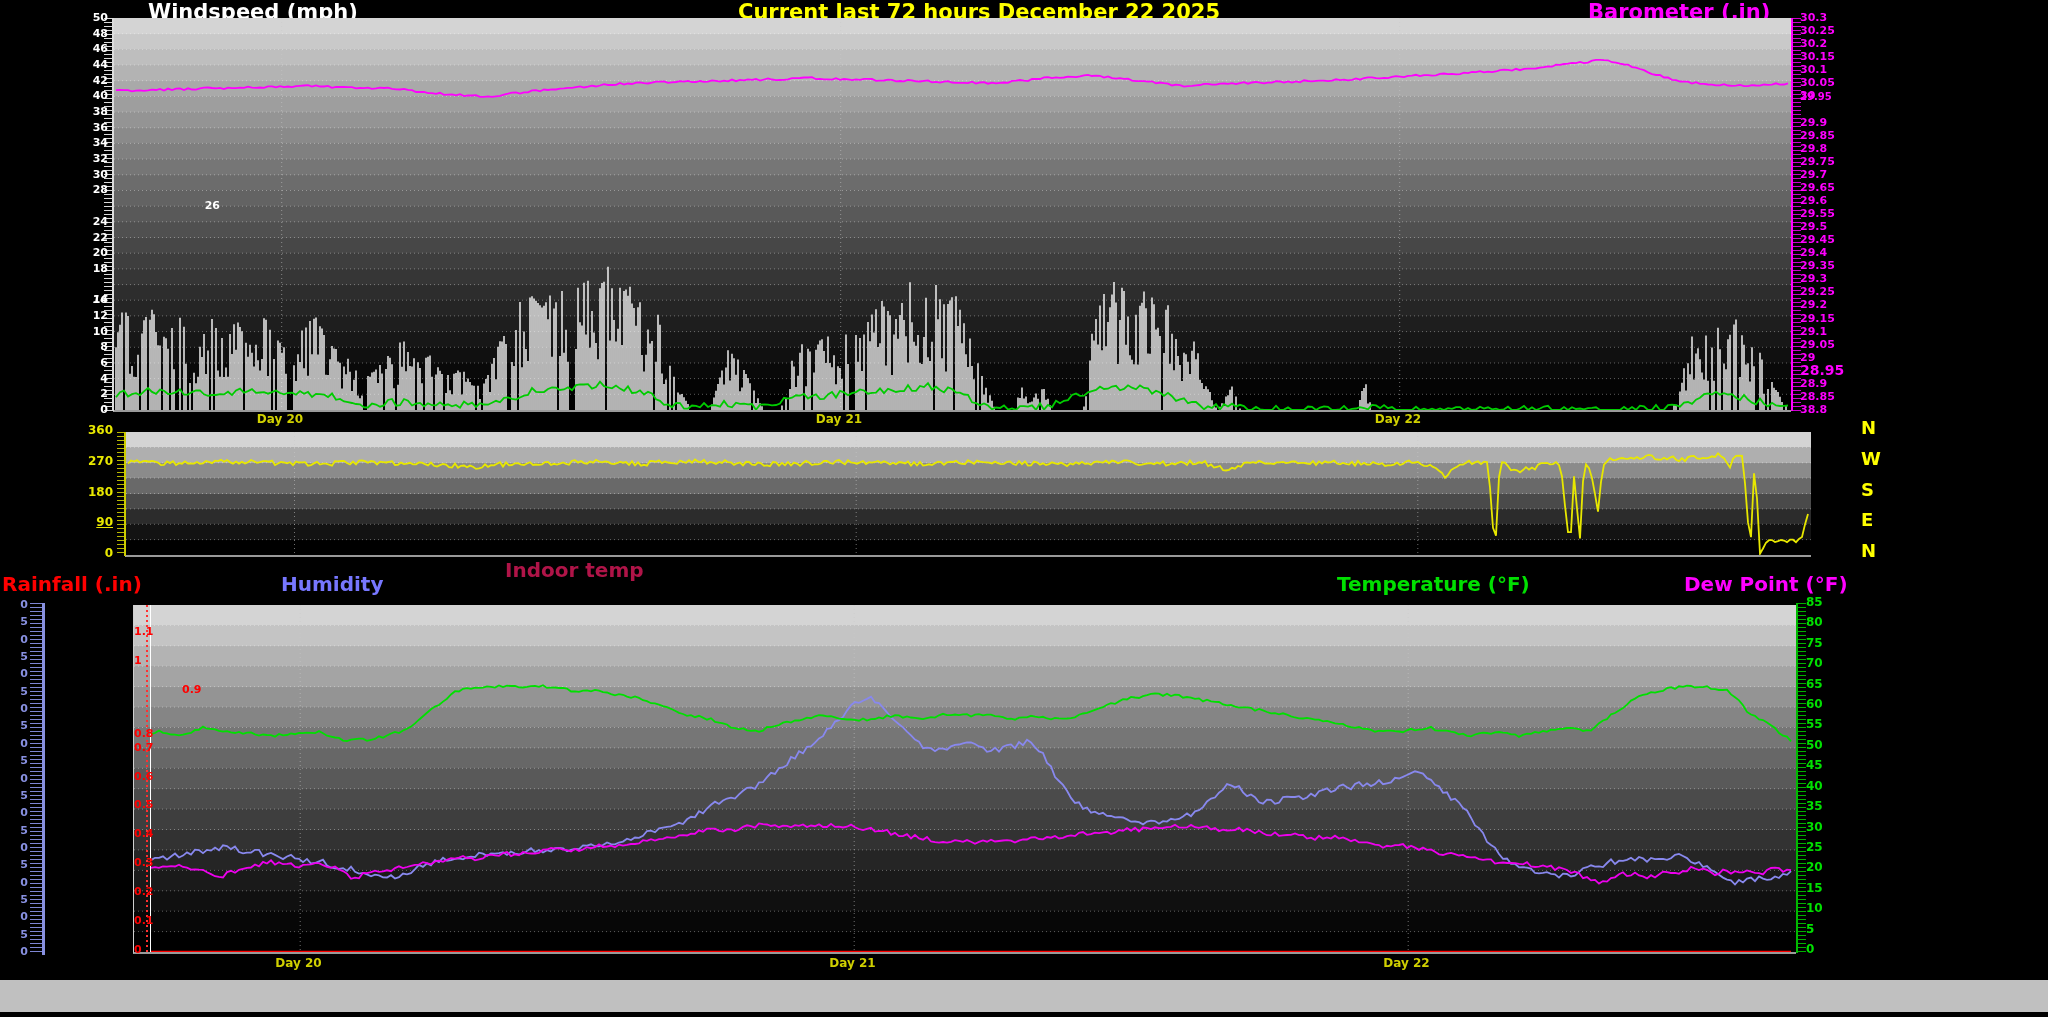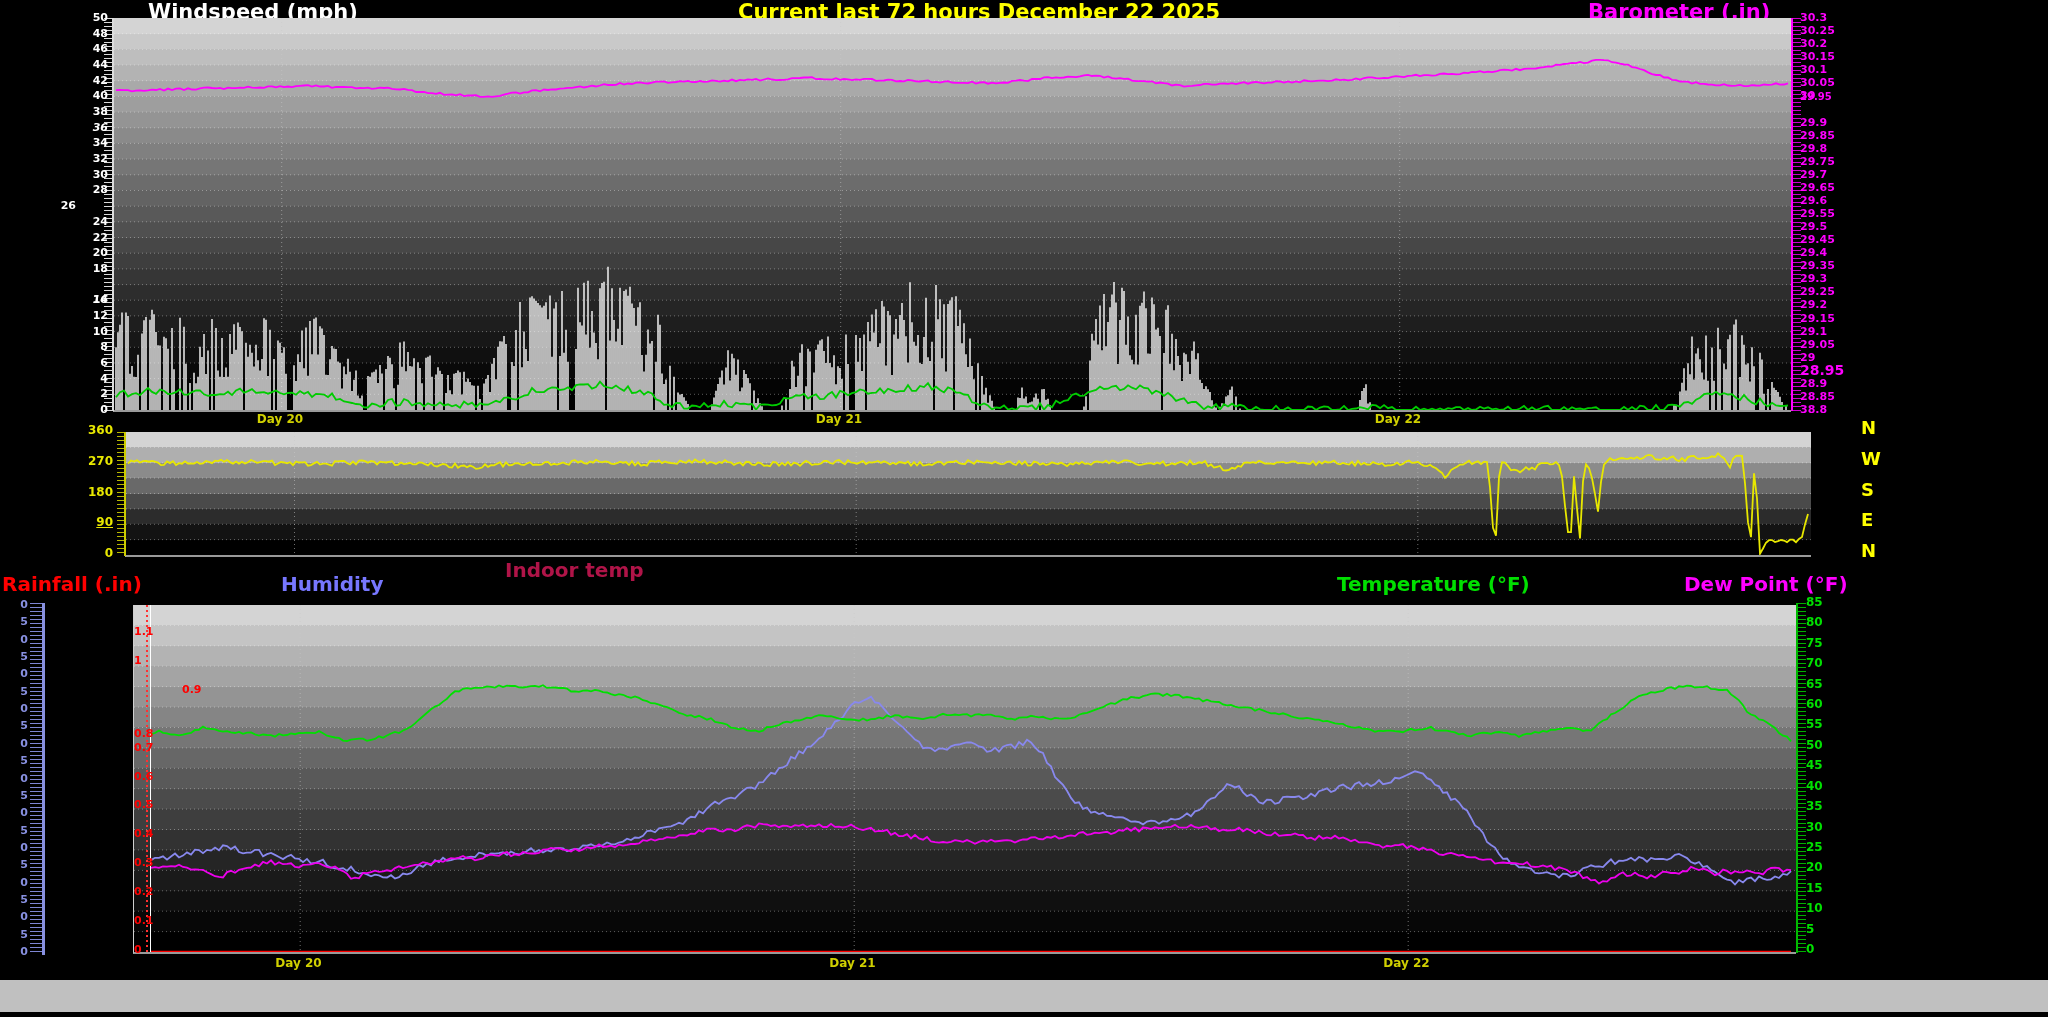--- a/index.html
+++ b/index.html
@@ -619,26 +619,26 @@
   <div class="comb" style="left:150px;top:605px;width:1px;height:347px;background:#ffffff;"></div>
 
   <div class="axis-container" id="ax-wind-left">
       <span class="axlab" style="right: 1940px; top: 12px; color: rgb(255, 255, 255); font-size: 11px;">50</span>
       <span class="axlab" style="right: 1940px; top: 27.68px; color: rgb(255, 255, 255); font-size: 11px;">48</span>
       <span class="axlab" style="right: 1940px; top: 43.36px; color: rgb(255, 255, 255); font-size: 11px;">46</span>
       <span class="axlab" style="right: 1940px; top: 59.04px; color: rgb(255, 255, 255); font-size: 11px;">44</span>
       <span class="axlab" style="right: 1940px; top: 74.72px; color: rgb(255, 255, 255); font-size: 11px;">42</span>
       <span class="axlab" style="right: 1940px; top: 90.4px; color: rgb(255, 255, 255); font-size: 11px;">40</span>
       <span class="axlab" style="right: 1940px; top: 106.08px; color: rgb(255, 255, 255); font-size: 11px;">38</span>
-      <span class="axlab" style="right: 1940px; top: 121.76px; color: rgb(255, 255, 255); font-size: 11px; font-style: italic;">36</span>
+      <span class="axlab" style="right: 1940px; top: 121.76px; color: rgb(255, 255, 255); font-size: 11px;">36</span>
       <span class="axlab" style="right: 1940px; top: 137.44px; color: rgb(255, 255, 255); font-size: 11px;">34</span>
       <span class="axlab" style="right: 1940px; top: 153.12px; color: rgb(255, 255, 255); font-size: 11px;">32</span>
       <span class="axlab" style="right: 1940px; top: 168.8px; color: rgb(255, 255, 255); font-size: 11px;">30</span>
       <span class="axlab" style="right: 1940px; top: 184.48px; color: rgb(255, 255, 255); font-size: 11px;">28</span>
-      <span class="axlab" style="right: 1972px; top: 200.16px; color: rgb(255, 255, 255); font-size: 11px;">26</span>
+      <span class="axlab" style="right: 1828px; top: 200.16px; color: rgb(255, 255, 255); font-size: 11px;">26</span>
       <span class="axlab" style="right: 1940px; top: 215.84px; color: rgb(255, 255, 255); font-size: 11px; text-align: center;">24</span>
       <span class="axlab" style="right: 1940px; top: 231.52px; color: rgb(255, 255, 255); font-size: 11px;">22</span>
       <span class="axlab" style="right: 1940px; top: 247.2px; color: rgb(255, 255, 255); font-size: 11px;">20</span>
       <span class="axlab" style="right: 1940px; top: 262.88px; color: rgb(255, 255, 255); font-size: 11px;">18</span>
       <span class="axlab" style="right: 1940px; top: 294px; color: rgb(255, 255, 255); font-size: 11px; font-style: italic;">16</span>
       <span class="axlab" style="right: 1940px; top: 294.24px; color: rgb(255, 255, 255); font-size: 11px;">14</span>
       <span class="axlab" style="right: 1940px; top: 309.92px; color: rgb(255, 255, 255); font-size: 11px;">12</span>
       <span class="axlab" style="right: 1940px; top: 325.6px; color: rgb(255, 255, 255); font-size: 11px;">10</span>
       <span class="axlab" style="right: 1940px; top: 341.28px; color: rgb(255, 255, 255); font-size: 11px;">8</span>
       <span class="axlab" style="right: 1940px; top: 356.96px; color: rgb(255, 255, 255); font-size: 11px;">6</span>

